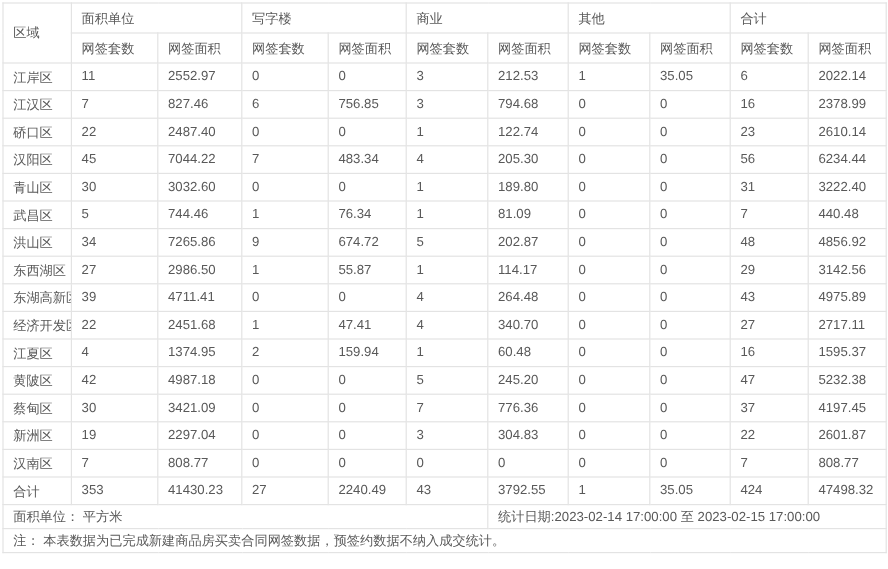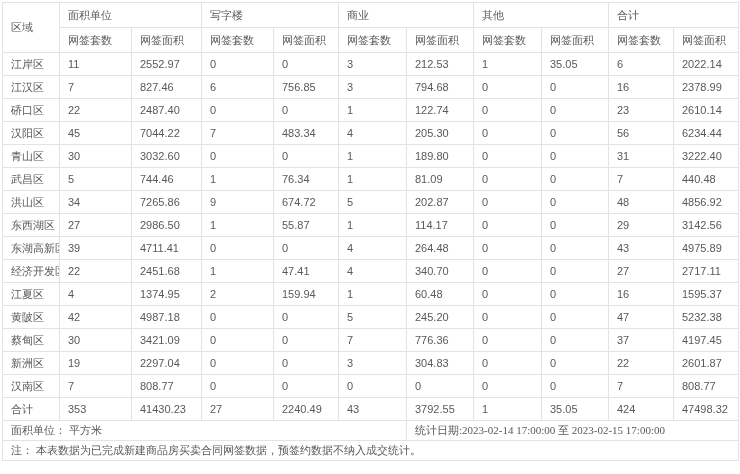--- a/index.html
+++ b/index.html
@@ -27,21 +27,21 @@
     height: 23px;
     vertical-align: middle;
     white-space: nowrap;
     overflow: hidden;
     font-weight: normal;
     text-align: left;
     background: #ffffff;
   }
   table.stats thead td { height: 25px; }
   table.stats tr.footer-row td { height: 20px; }
-  .pre { white-space: pre; font-family: Liberation Serif, serif; }
+  .pre { white-space: pre; }
 </style>
 </head>
 <body>
 
 <div class="wrap">
   <table class="stats">
     <colgroup>
       <col style="width:57px">
       <col style="width:72px">
       <col style="width:70px">

